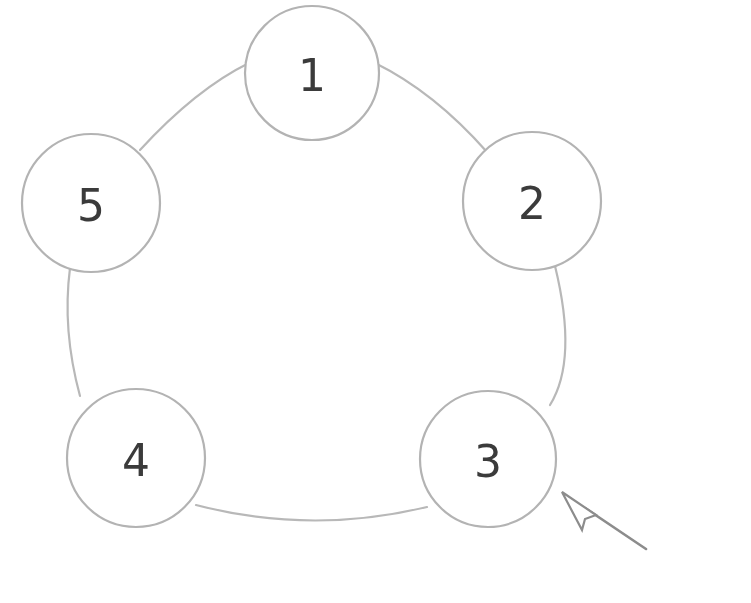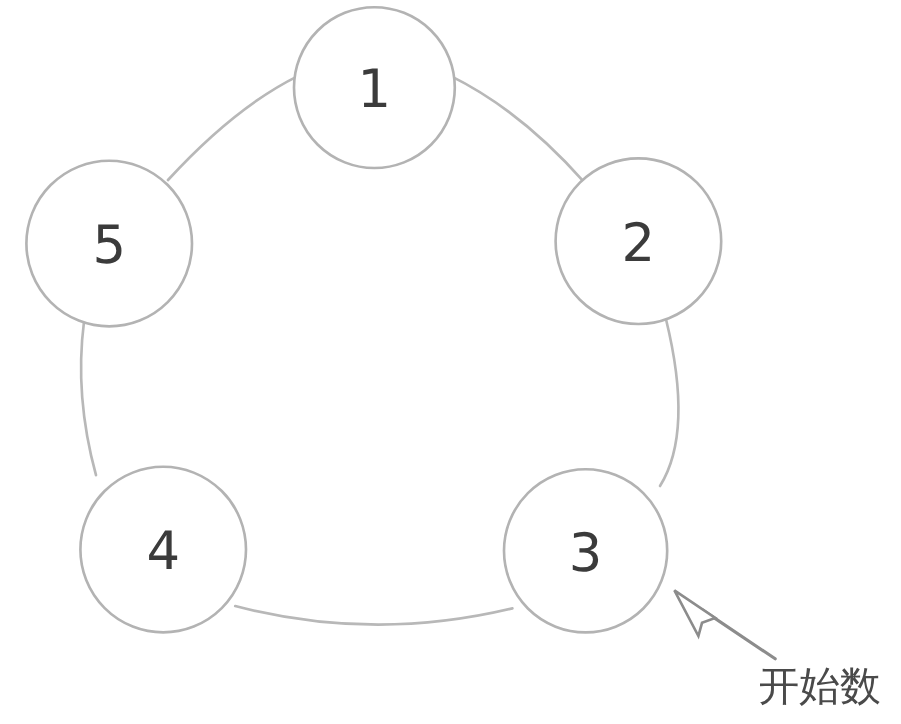--- a/index.html
+++ b/index.html
@@ -93,15 +93,14 @@
       <text class="node-label" x="136" y="460">4</text>
       <text class="node-label" x="91" y="205">5</text>
     </g>
 
     <g>
       <line class="arrow-shaft" x1="646" y1="549" x2="585" y2="508"></line>
       <polygon class="arrow-head" points="562,492 596,515 585,519 582,530"></polygon>
     </g>
   </svg>
 
-  <div class="annotation-text" style="left:632px; top:549px;">开始数</div>
 
 </div>
 
 </body></html>

